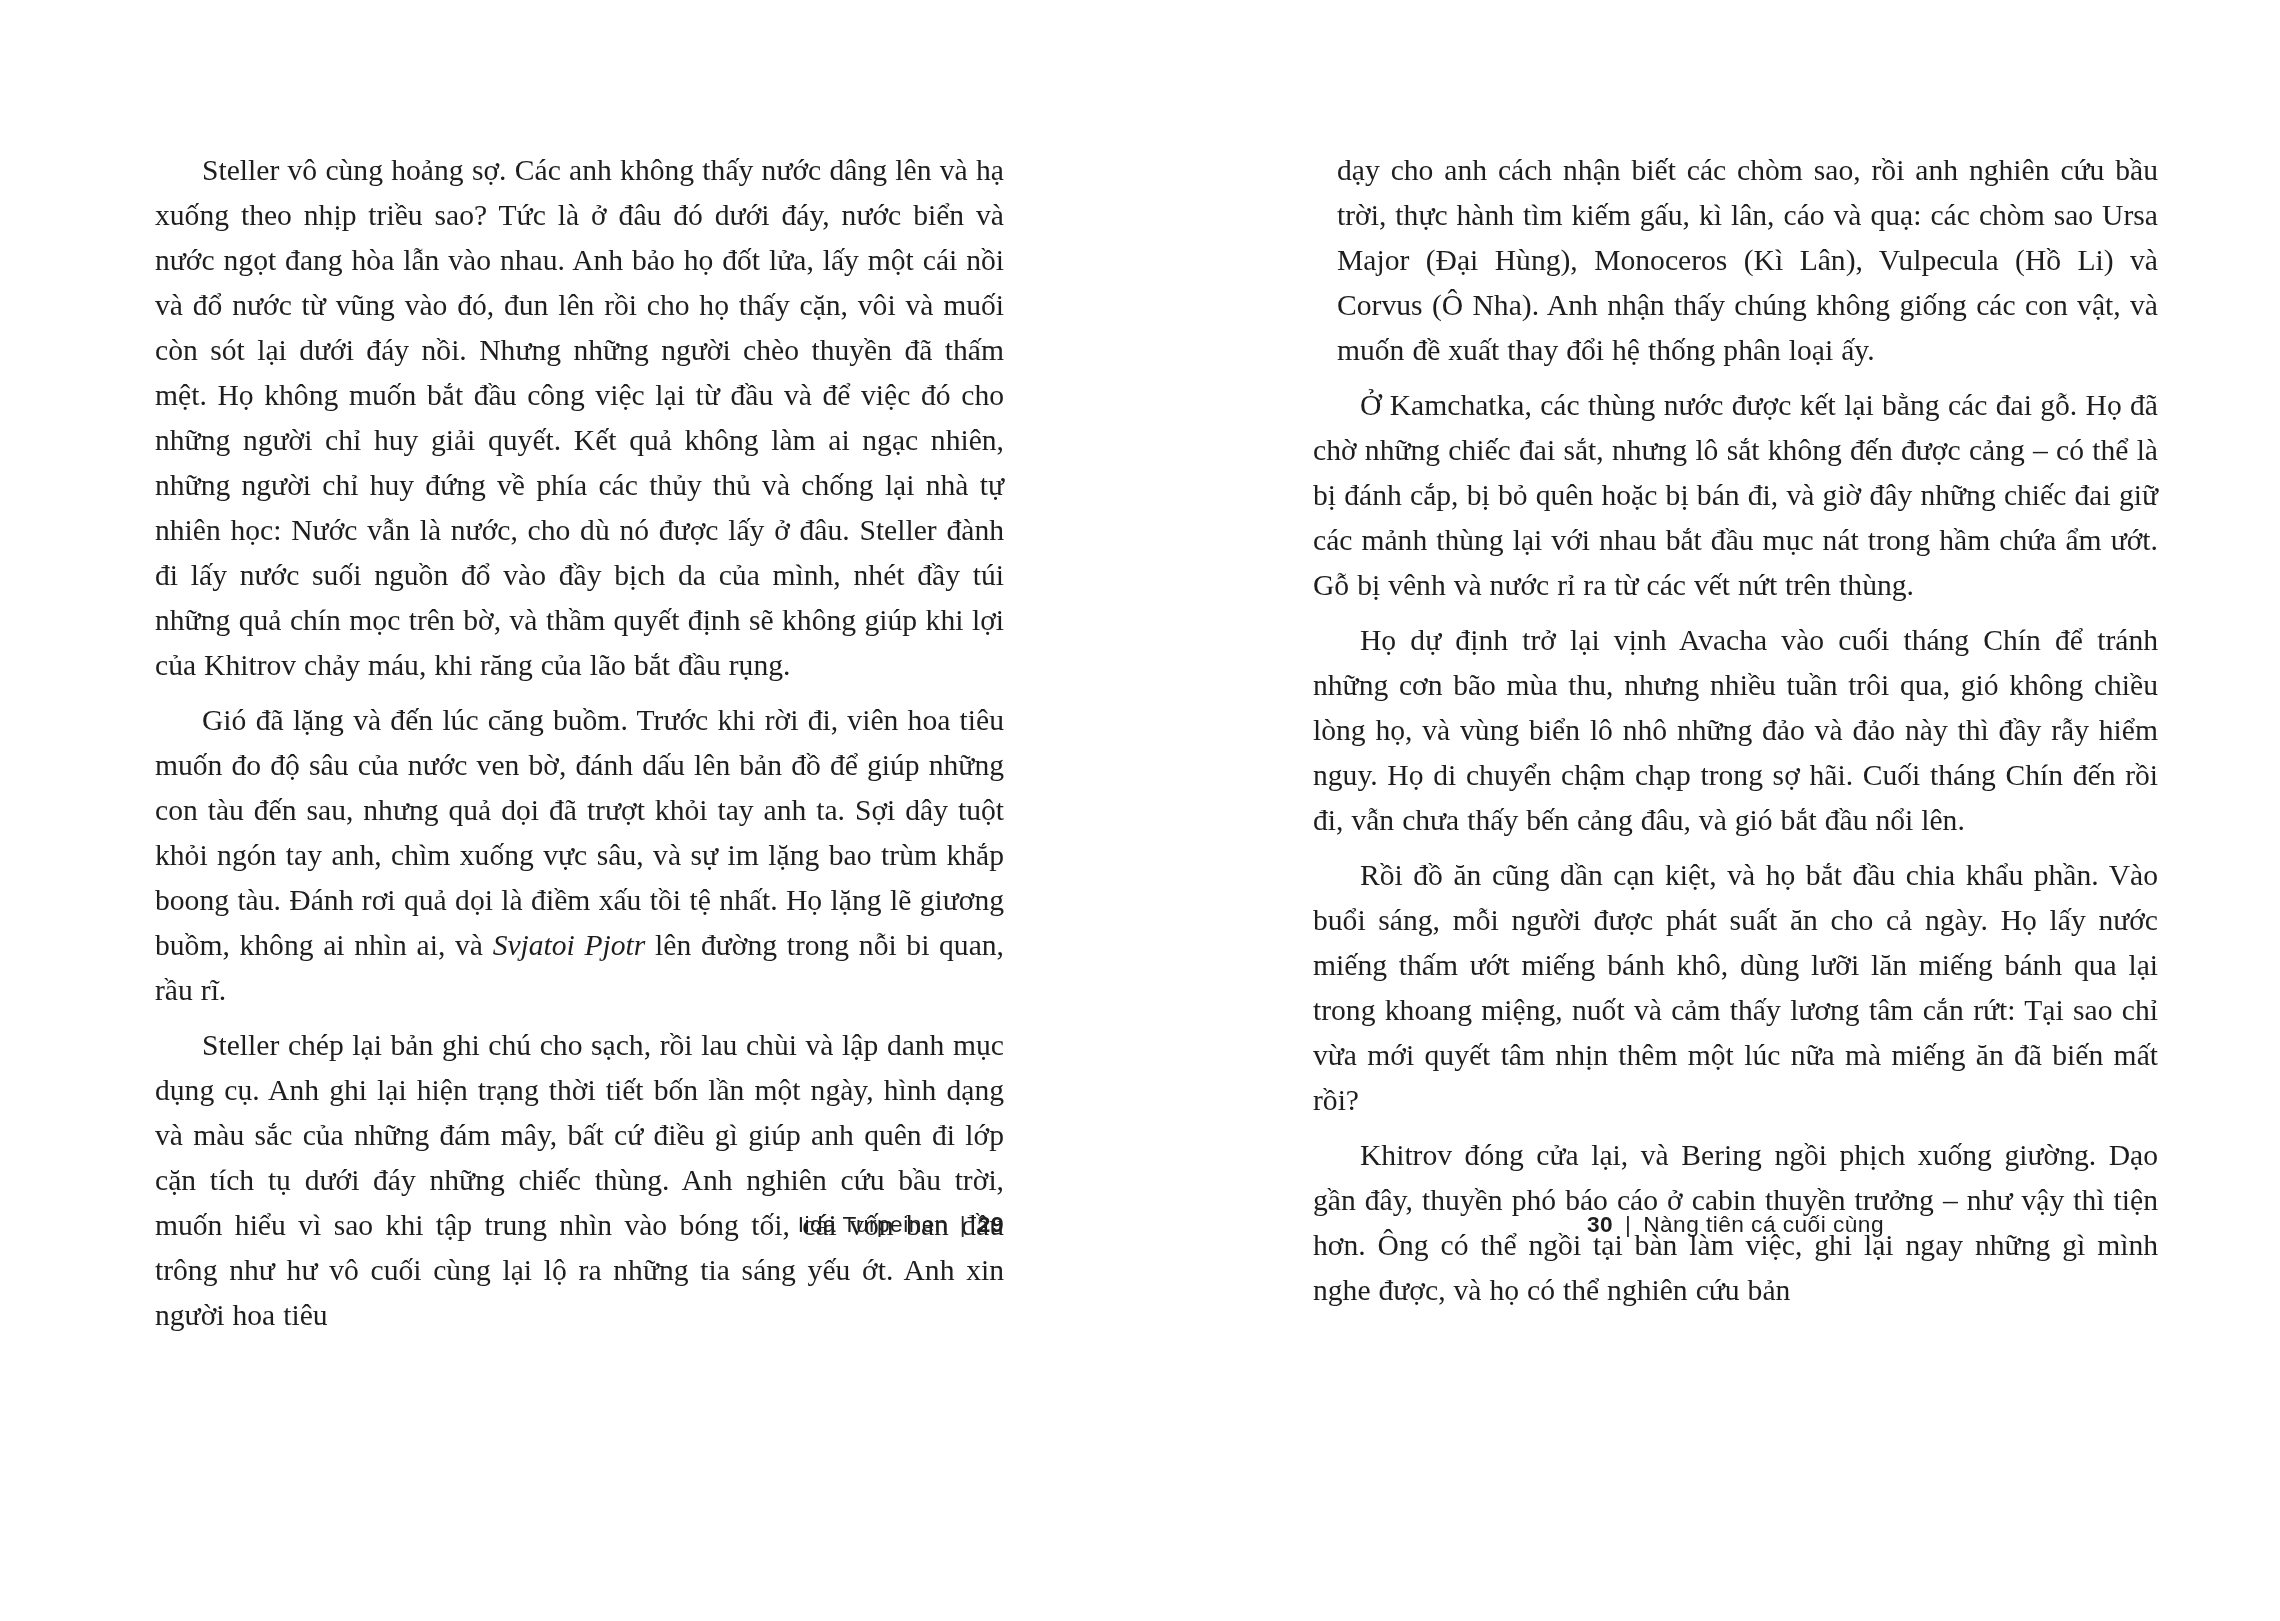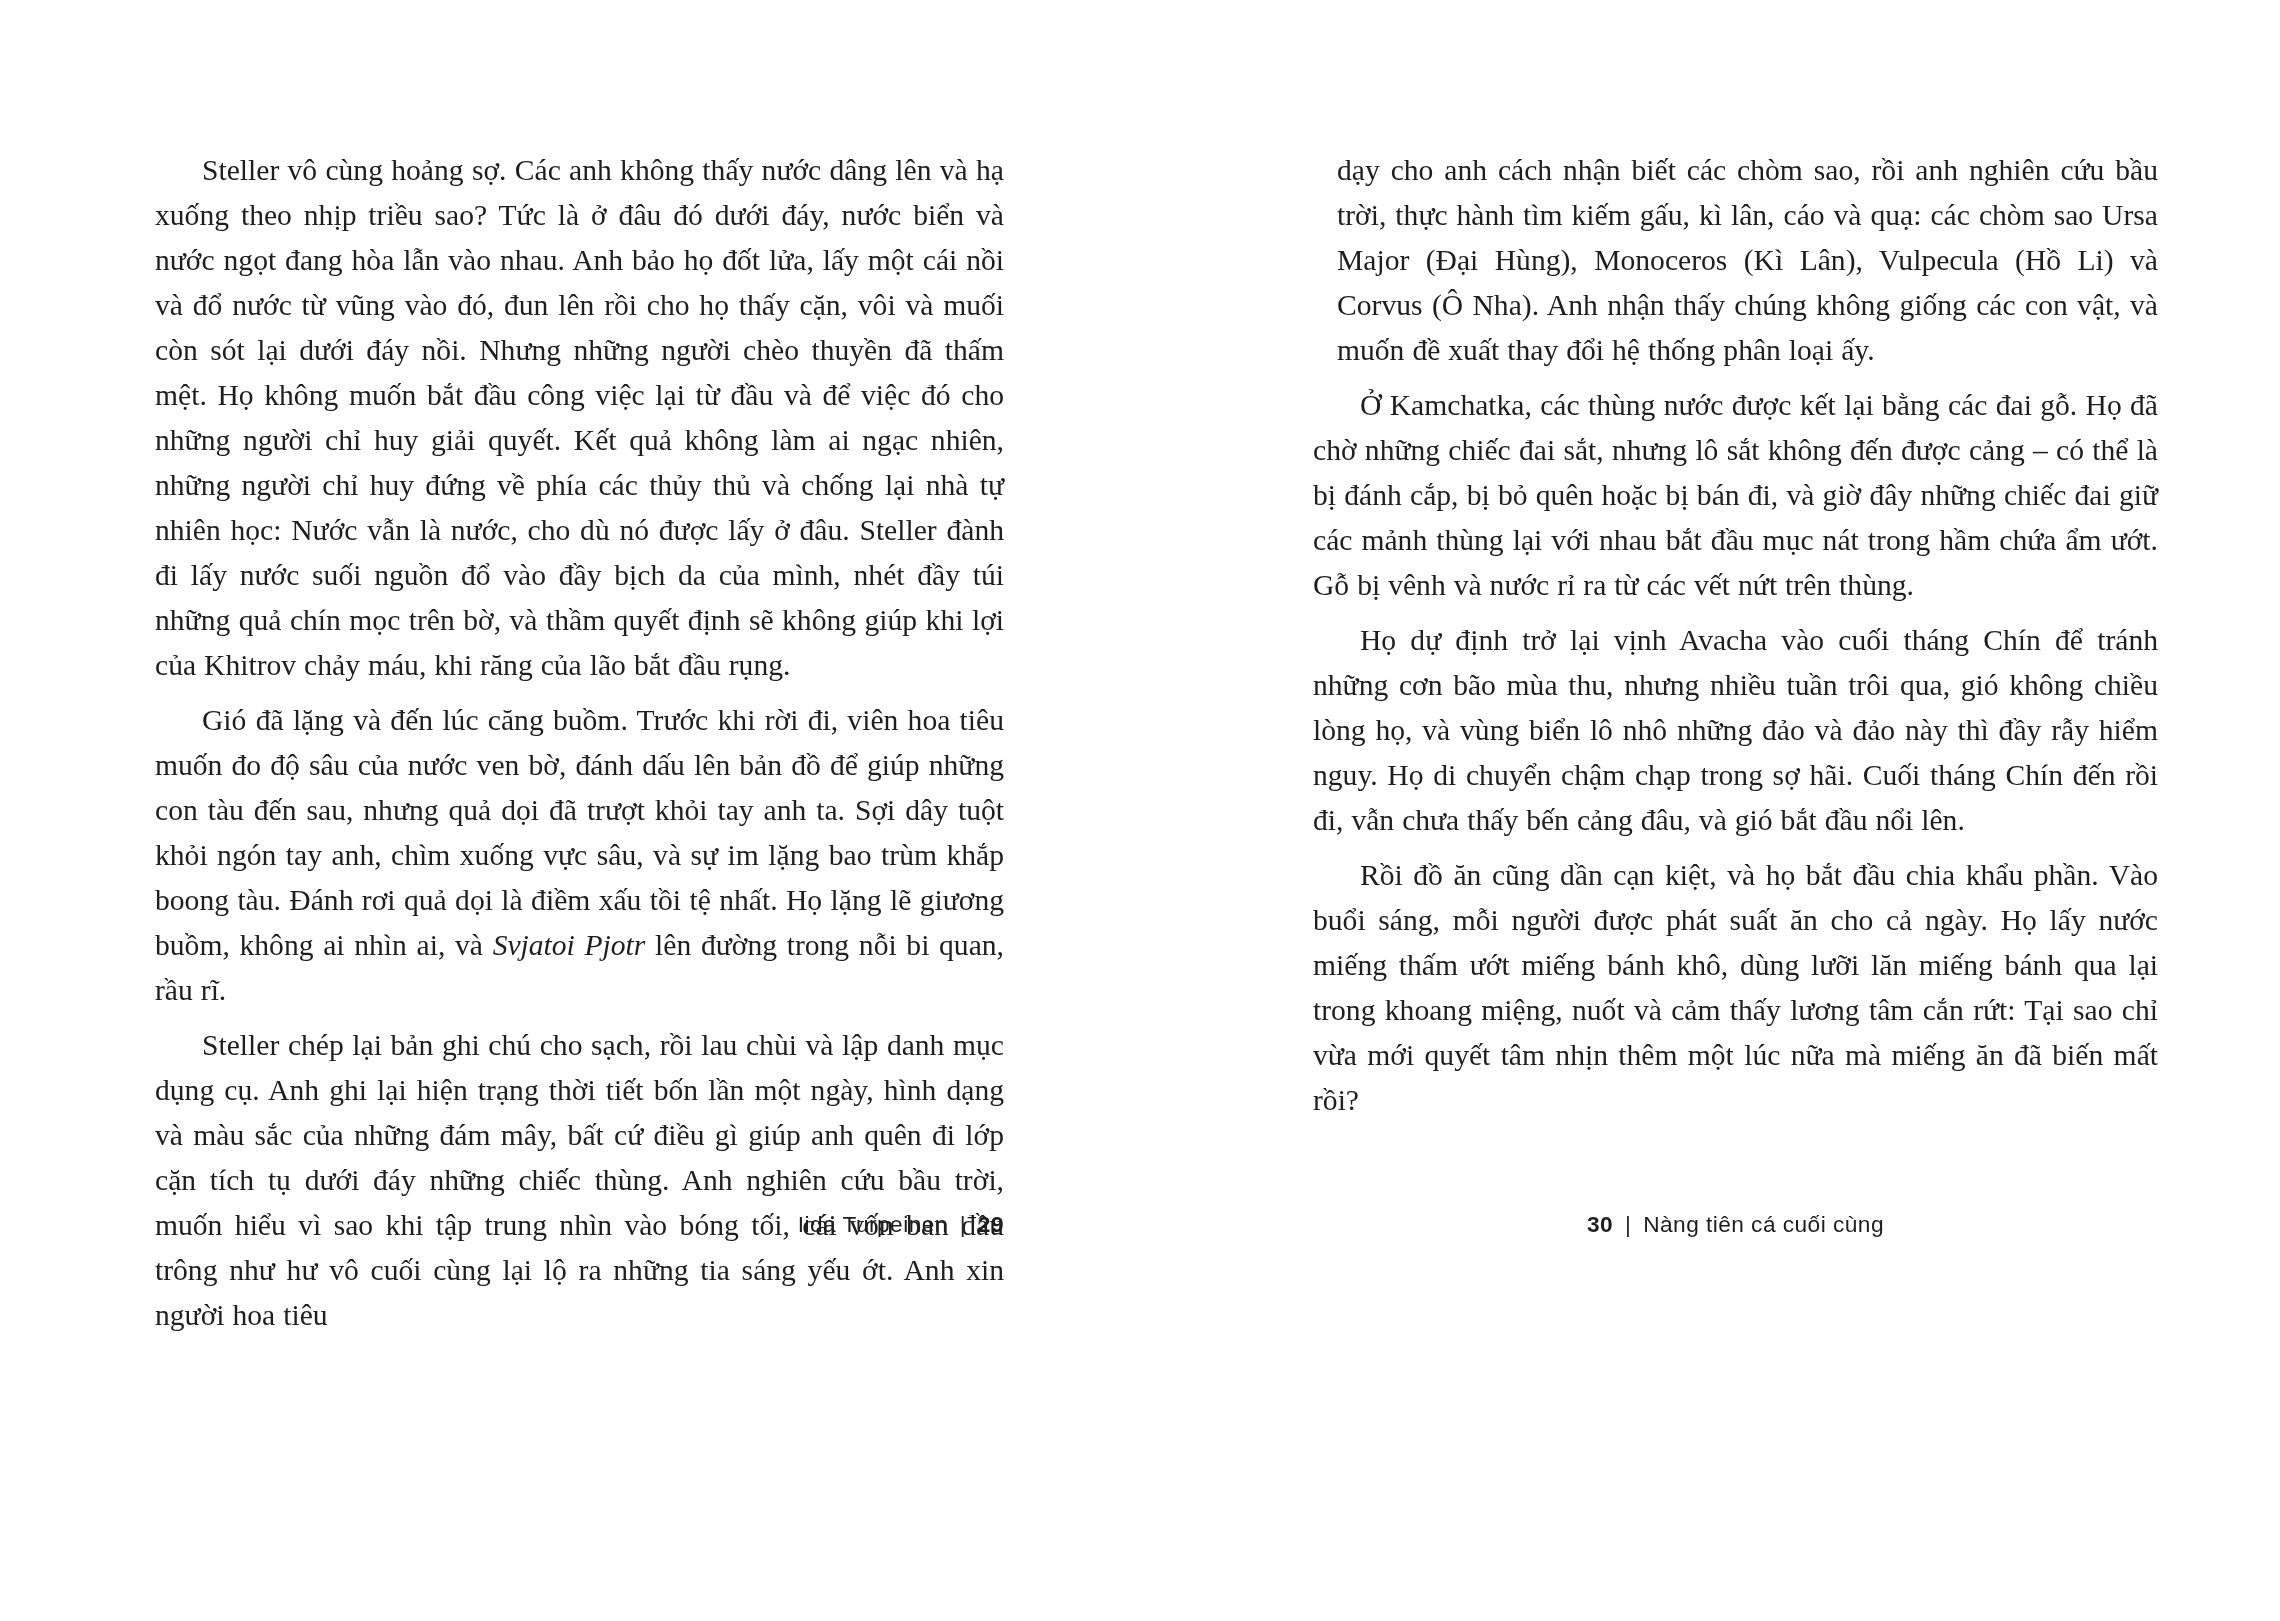--- a/index.html
+++ b/index.html
@@ -105,20 +105,21 @@
   <section class="page page-right">
     <div class="text-col">
       <p class="para no-indent">dạy cho anh cách nhận biết các chòm sao, rồi anh nghiên cứu bầu trời, thực hành tìm kiếm gấu, kì lân, cáo và quạ: các chòm sao Ursa Major (Đại Hùng), Monoceros (Kì Lân), Vulpecula (Hồ Li) và Corvus (Ô Nha). Anh nhận thấy chúng không giống các con vật, và muốn đề xuất thay đổi hệ thống phân loại ấy.</p>
 
       <p class="para indent">Ở Kamchatka, các thùng nước được kết lại bằng các đai gỗ. Họ đã chờ những chiếc đai sắt, nhưng lô sắt không đến được cảng – có thể là bị đánh cắp, bị bỏ quên hoặc bị bán đi, và giờ đây những chiếc đai giữ các mảnh thùng lại với nhau bắt đầu mục nát trong hầm chứa ẩm ướt. Gỗ bị vênh và nước rỉ ra từ các vết nứt trên thùng.</p>
 
       <p class="para indent">Họ dự định trở lại vịnh Avacha vào cuối tháng Chín để tránh những cơn bão mùa thu, nhưng nhiều tuần trôi qua, gió không chiều lòng họ, và vùng biển lô nhô những đảo và đảo này thì đầy rẫy hiểm nguy. Họ di chuyển chậm chạp trong sợ hãi. Cuối tháng Chín đến rồi đi, vẫn chưa thấy bến cảng đâu, và gió bắt đầu nổi lên.</p>
 
       <p class="para indent">Rồi đồ ăn cũng dần cạn kiệt, và họ bắt đầu chia khẩu phần. Vào buổi sáng, mỗi người được phát suất ăn cho cả ngày. Họ lấy nước miếng thấm ướt miếng bánh khô, dùng lưỡi lăn miếng bánh qua lại trong khoang miệng, nuốt và cảm thấy lương tâm cắn rứt: Tại sao chỉ vừa mới quyết tâm nhịn thêm một lúc nữa mà miếng ăn đã biến mất rồi?</p>
 
+      <p class="para indent">Khitrov đóng cửa lại, và Bering ngồi phịch xuống giường. Dạo gần đây, thuyền phó báo cáo ở cabin thuyền trưởng – như vậy thì tiện hơn. Ông có thể ngồi tại bàn làm việc, ghi lại ngay những gì mình nghe được, và họ có thể nghiên cứu bản</p>
     </div>
 
     <div class="footer">
       <span class="pagenum">30</span><span class="sep">|</span><span>Nàng tiên cá cuối cùng</span>
     </div>
   </section>
 
 </div>
 
 

